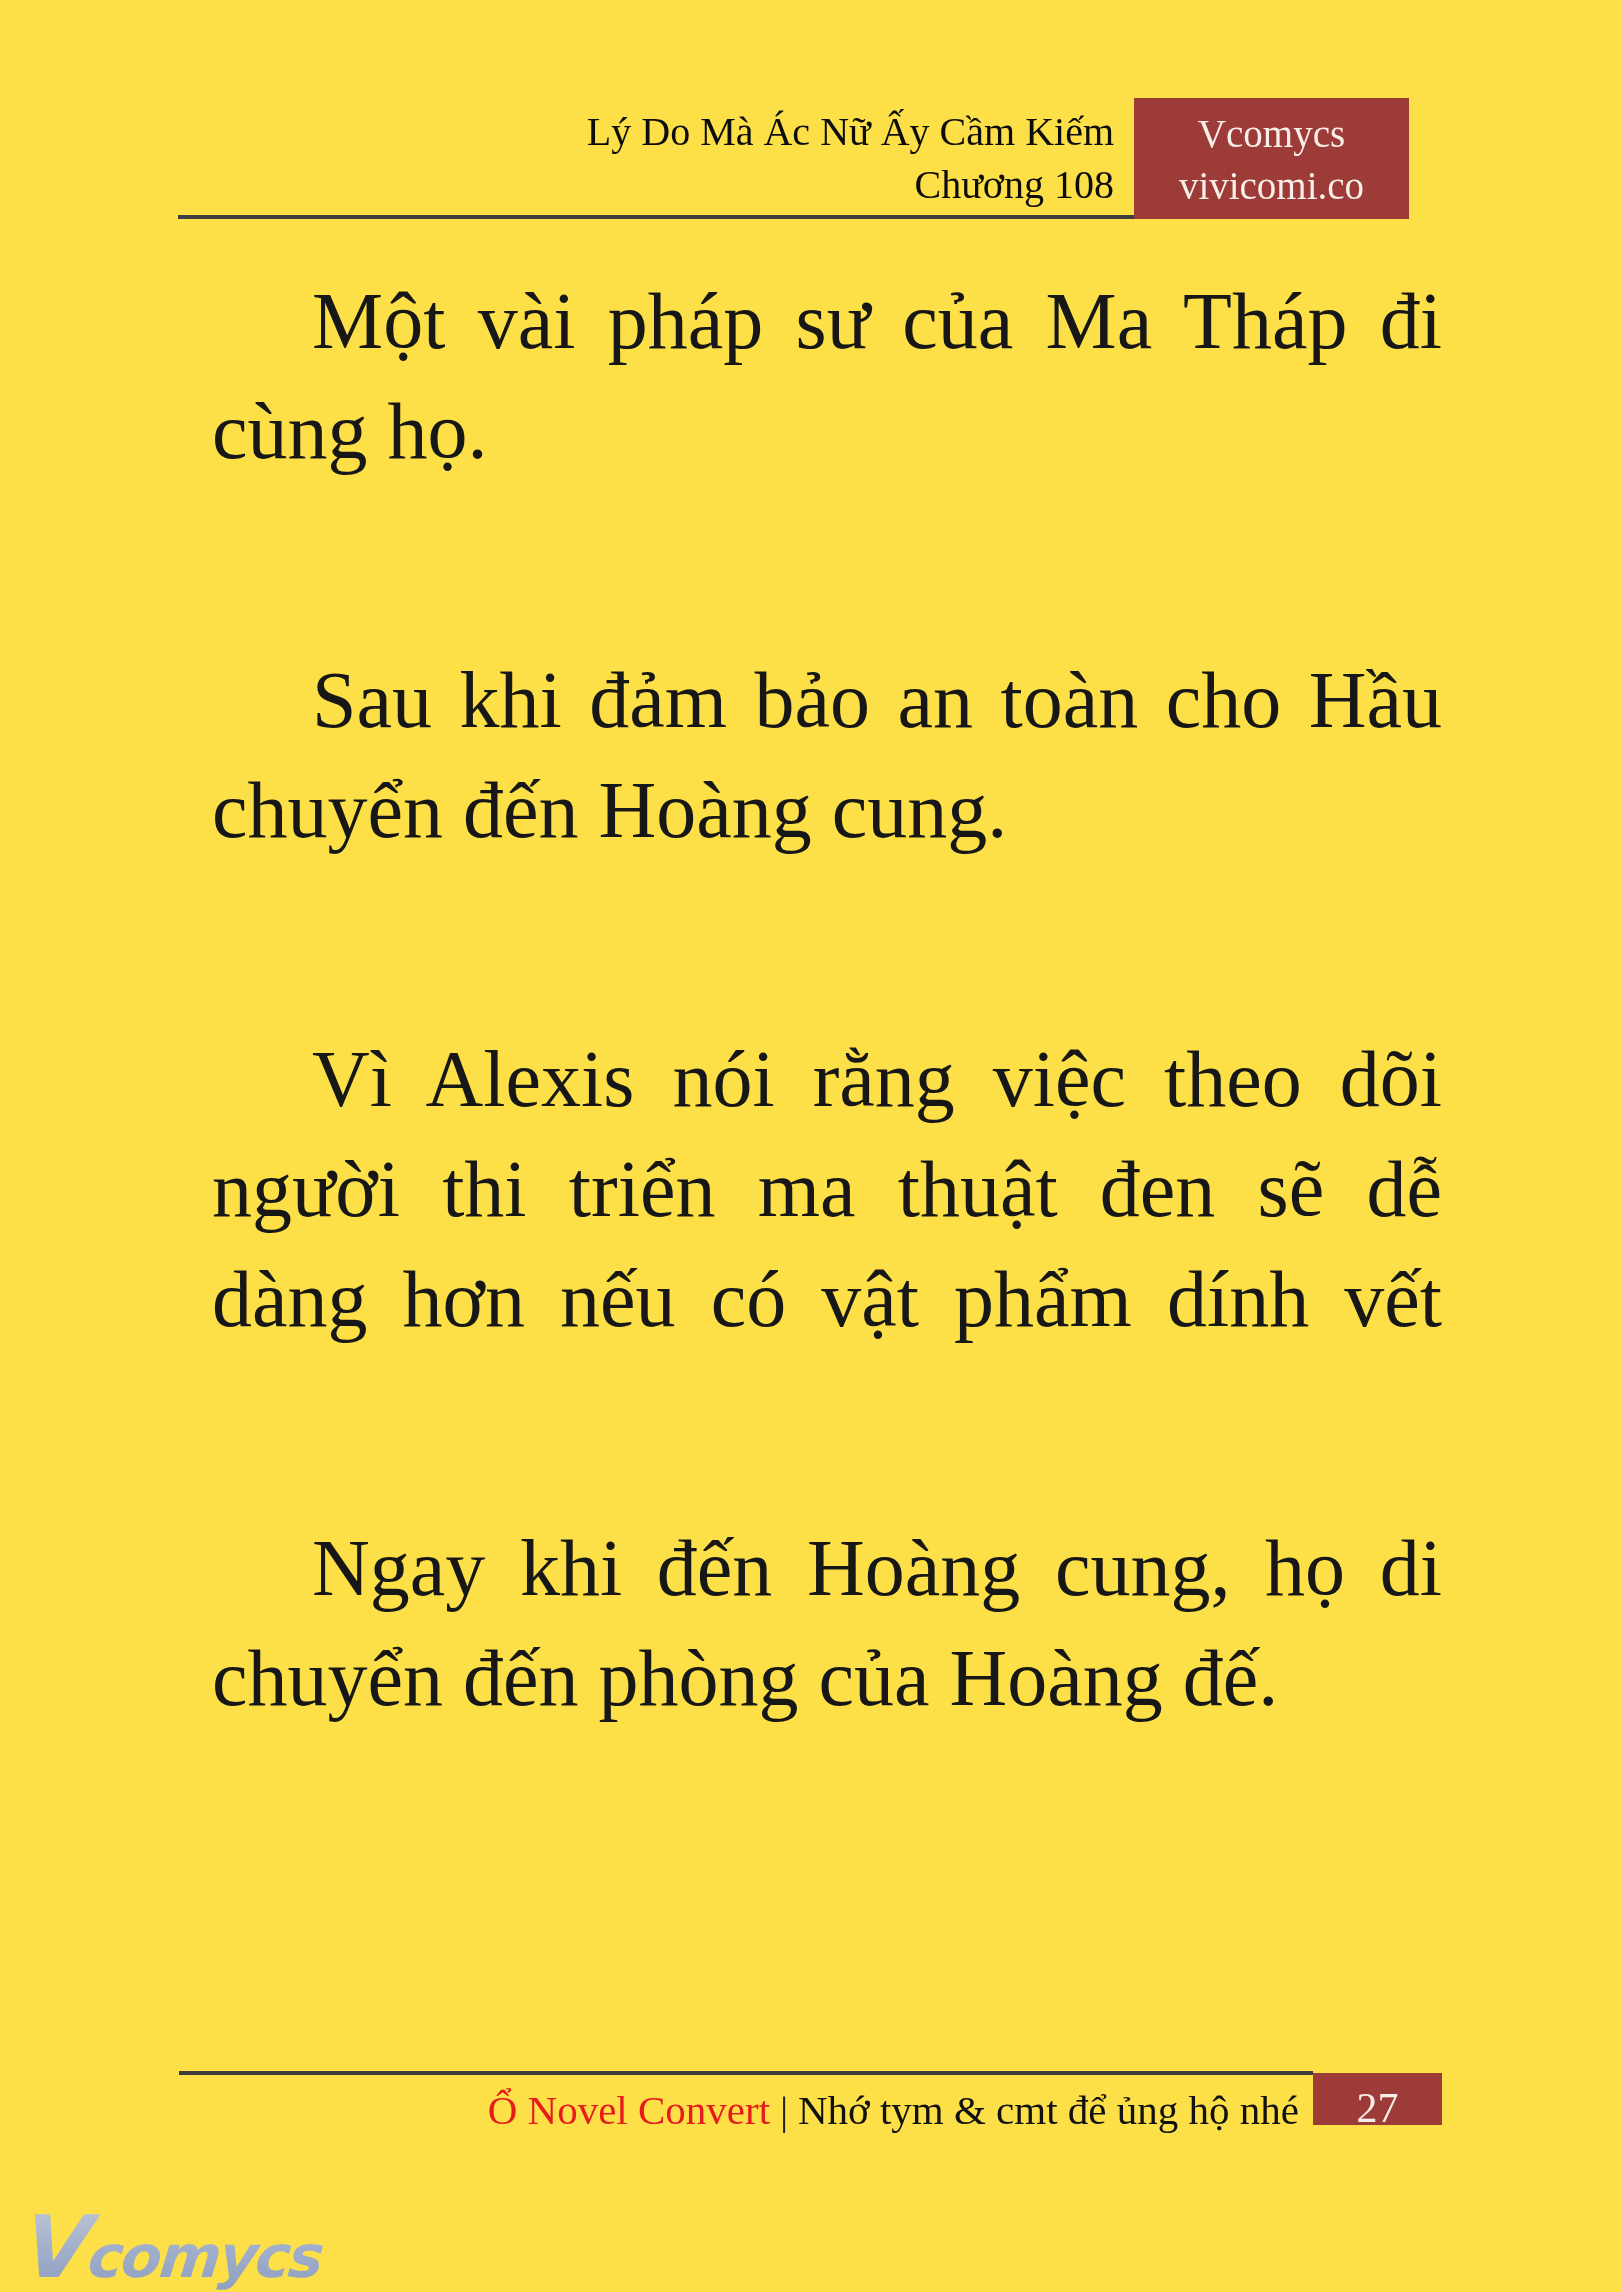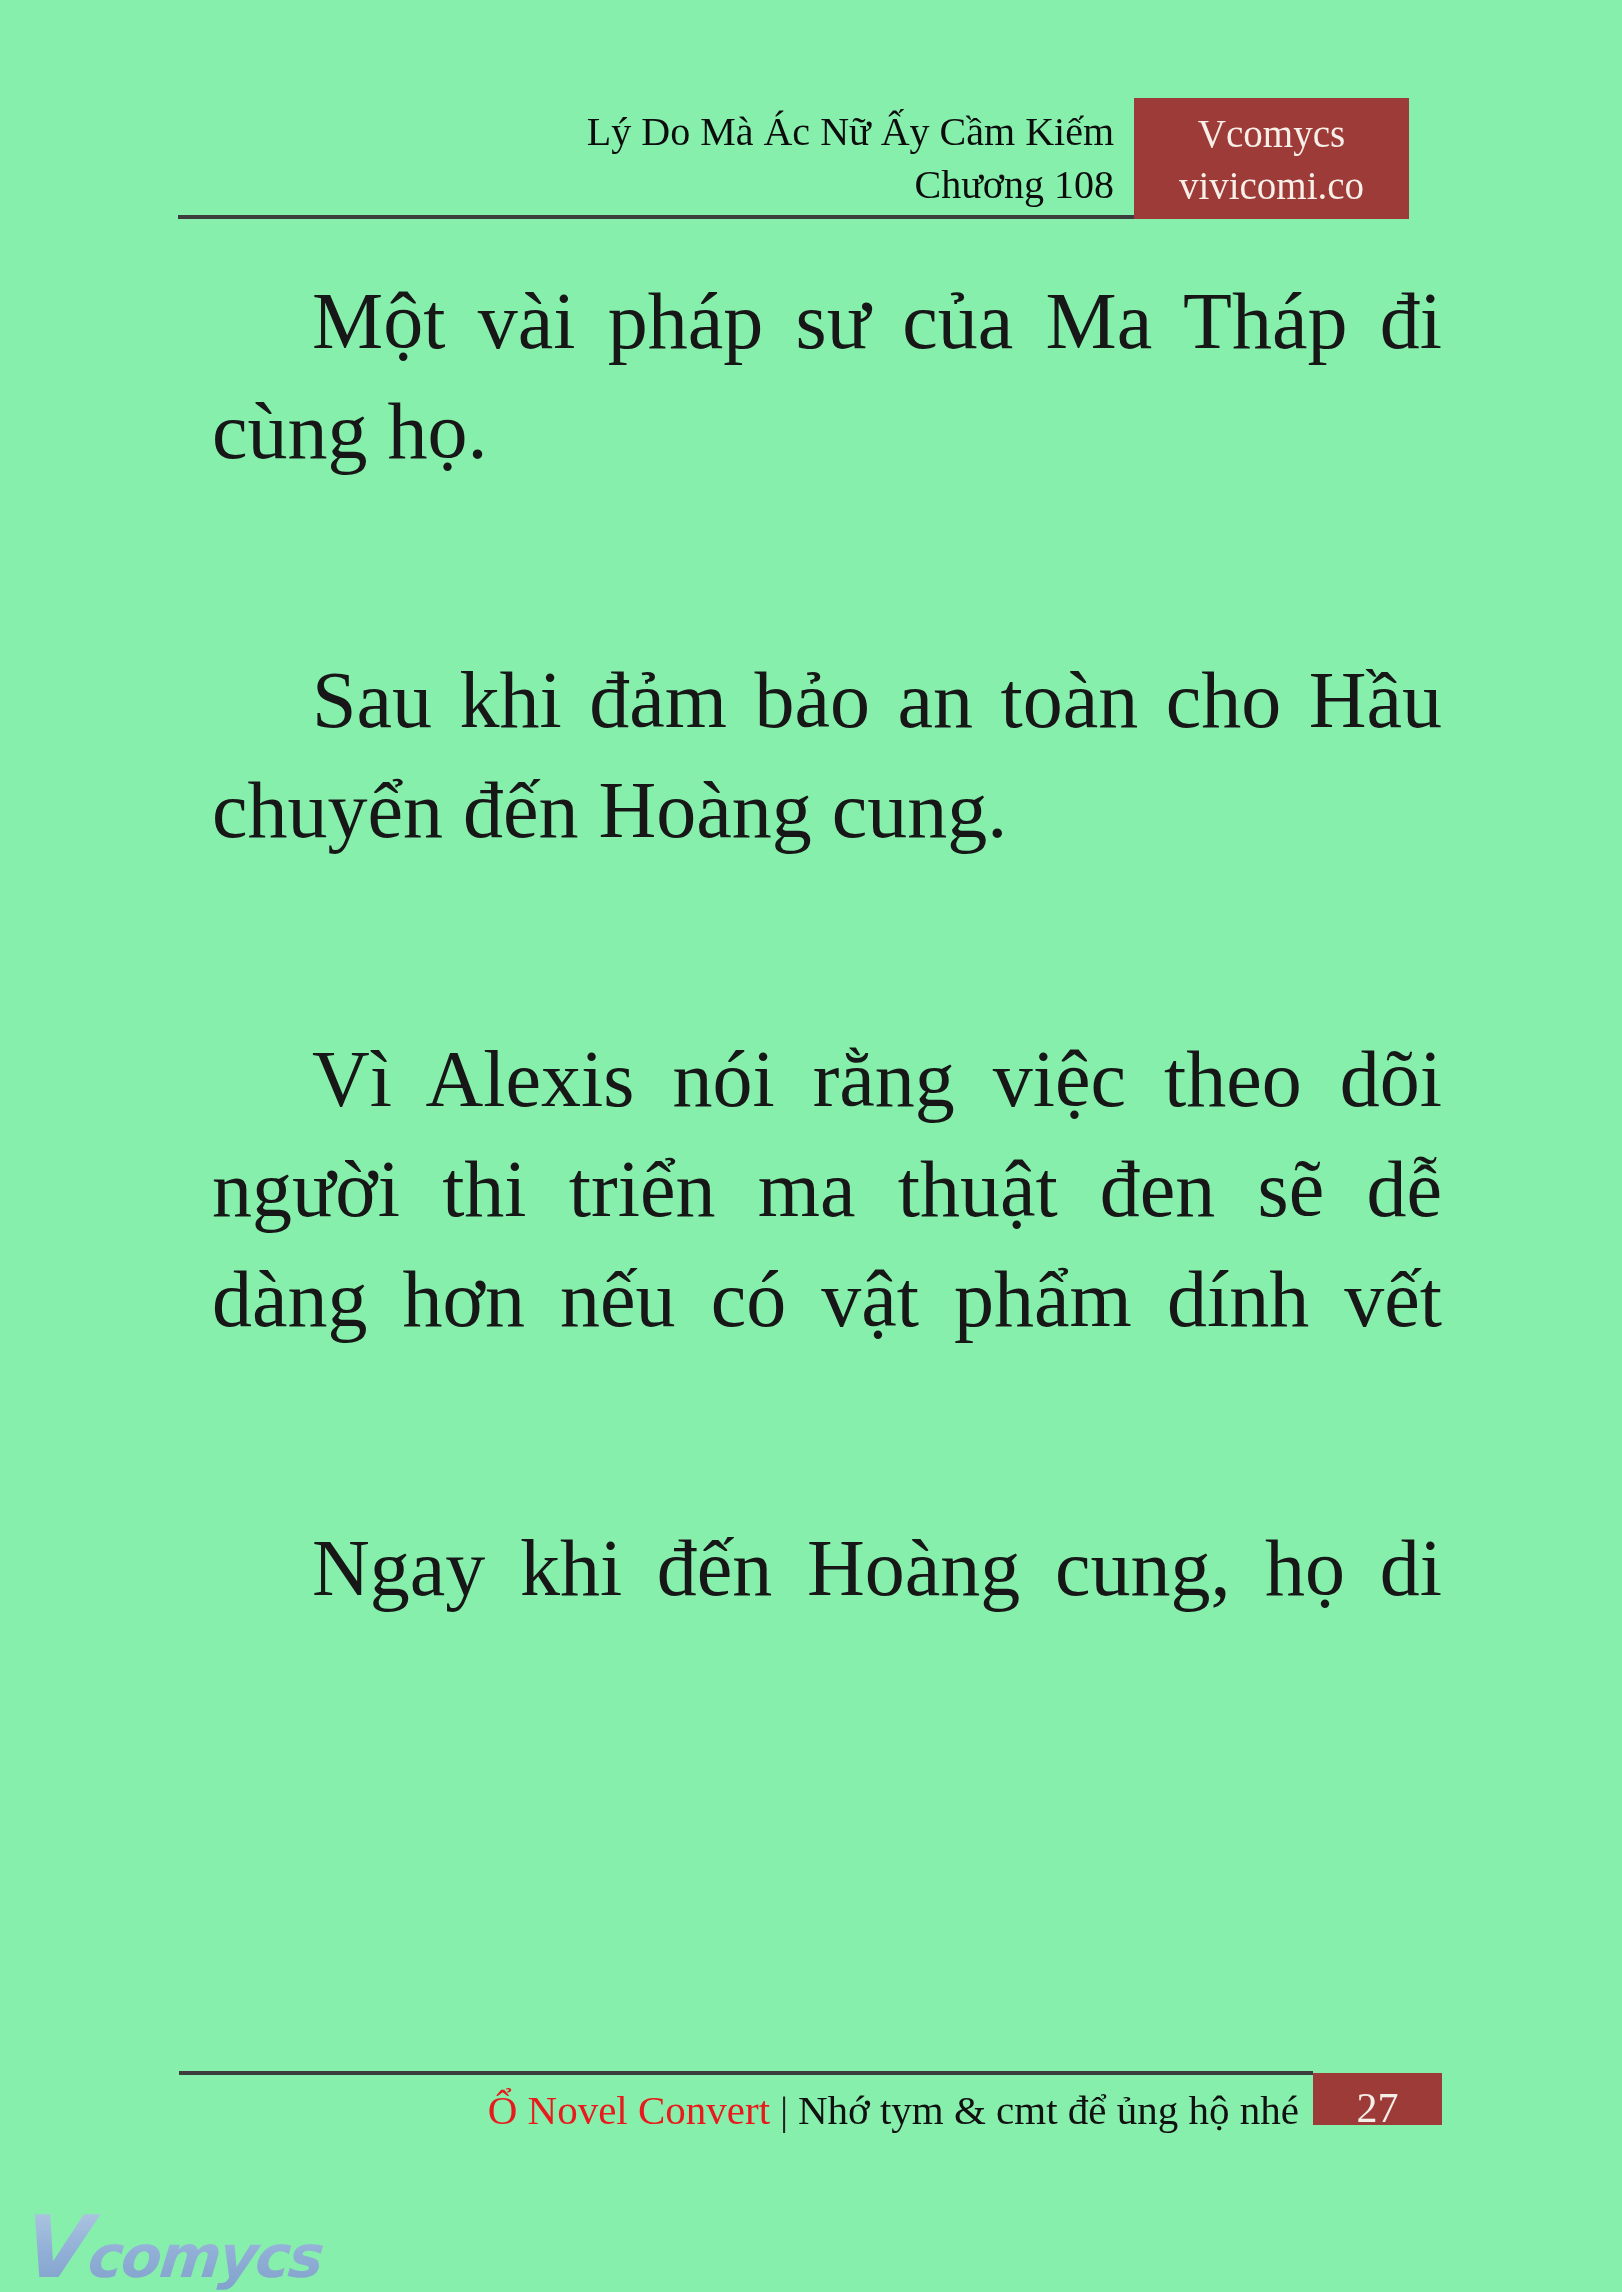--- a/index.html
+++ b/index.html
@@ -1,20 +1,20 @@
 <!DOCTYPE html>
 <html><head>
 <meta charset="utf-8">
 <style>
   html, body { margin: 0; padding: 0; background: #ffffff; }
   .page {
     position: relative;
     width: 1622px;
     height: 2293px;
-    background: #86efac;
+    background: #fde047;
     overflow: hidden;
     font-family: "Liberation Serif", "DejaVu Serif", serif;
     color: #161616;
   }
 
   
   .header-title {
     position: absolute;
     top: 105px;
     right: 508px;
@@ -144,20 +144,21 @@
     </div>
 
     <div class="para">
       <div class="pline first">Vì Alexis nói rằng việc theo dõi</div>
       <div class="pline">người thi triển ma thuật đen sẽ dễ</div>
       <div class="pline">dàng hơn nếu có vật phẩm dính vết</div>
     </div>
 
     <div class="para">
       <div class="pline first">Ngay khi đến Hoàng cung, họ di</div>
+      <div class="pline plast">chuyển đến phòng của Hoàng đế.</div>
     </div>
 
   </div>
 
   <div class="footer-rule"></div>
 
   <div class="footer-text">
     <span class="footer-brand">Ổ Novel Convert</span><span class="footer-sep">|</span><span class="footer-note">Nhớ tym &amp; cmt để ủng hộ nhé</span>
   </div>
 

